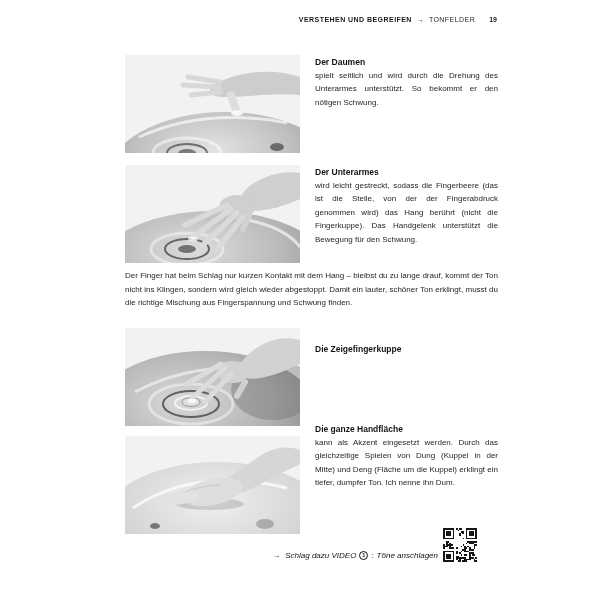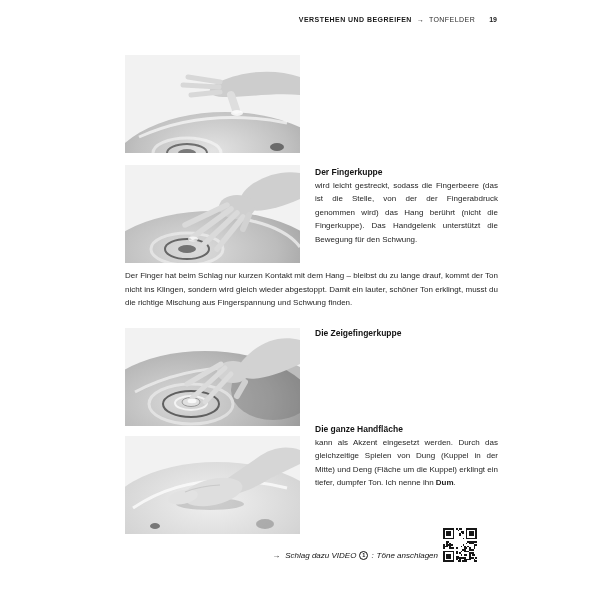--- a/index.html
+++ b/index.html
@@ -19,21 +19,21 @@
   .running-head .pagenum { font-weight: 700; margin-left: 9px; letter-spacing: 0; }
 
   
   .photo { position: absolute; left: 125px; width: 175px; height: 98px; background: #f2f2f2; overflow: hidden; }
   .photo svg { display: block; width: 100%; height: 100%; }
 
   
   .txt { position: absolute; left: 315px; width: 183px; }
   .txt h3 { font-size: 8.5px; font-weight: 700; line-height: 13px; color: #141414; }
   .txt p { font-size: 8px; line-height: 13.4px; text-align: justify; color: #1f1f1f; }
-  .txt p .bold { font-weight: 700; }
+  .txt p .bold { font-weight: 400; }
 
   
   .wide-par {
     position: absolute; left: 125px; top: 269px; width: 373px;
     font-size: 8px; line-height: 13.6px; text-align: justify; color: #1f1f1f;
   }
 
   
   .footer-link {
     position: absolute; top: 551px; right: 162px;
@@ -81,20 +81,24 @@
       <ellipse cx="152" cy="92" rx="7" ry="4" fill="#6b6b6b"></ellipse>
       <path d="M175,22 C150,13 118,16 96,26 C86,31 81,36 88,40 C100,46 140,37 175,40 Z" fill="#cdcdcd"></path>
       <g stroke="#d8d8d8" stroke-width="5" stroke-linecap="round">
         <line x1="95" y1="27" x2="63" y2="22"></line>
         <line x1="94" y1="32" x2="58" y2="30"></line>
         <line x1="95" y1="37" x2="66" y2="40"></line>
       </g>
       <line x1="106" y1="40" x2="111" y2="55" stroke="#dedede" stroke-width="8" stroke-linecap="round"></line>
       <ellipse cx="112" cy="58" rx="6" ry="3" fill="#ffffff" opacity="0.8"></ellipse>
     </svg>
+  </div>
+  <div class="txt" style="top:56px">
+    <h3>Der Daumen</h3>
+    <p>spielt seitlich und wird durch die Drehung des Unterarmes unterstützt. So bekommt er den nötigen Schwung.</p>
   </div>
 
   <div class="photo" style="top:165px" aria-label="Hand mit leicht gestrecktem Zeigefinger berührt das Hang">
     <svg viewBox="0 0 175 98" aria-hidden="true">
       <defs>
         <radialGradient id="p2g" cx="42%" cy="30%" r="82%">
           <stop offset="0" stop-color="#dcdcdc"></stop>
             <stop offset="0.42" stop-color="#bcbcbc"></stop>
           <stop offset="0.78" stop-color="#8f8f8f"></stop>
             <stop offset="1" stop-color="#767676"></stop>
@@ -112,21 +116,21 @@
         <line x1="102" y1="40" x2="60" y2="60"></line>
         <line x1="106" y1="44" x2="68" y2="72"></line>
         <line x1="112" y1="48" x2="78" y2="80"></line>
         <line x1="118" y1="52" x2="92" y2="84"></line>
       </g>
       <line x1="124" y1="50" x2="118" y2="64" stroke="#d2d2d2" stroke-width="6" stroke-linecap="round"></line>
       <ellipse cx="68" cy="74" rx="5" ry="2.5" fill="#ffffff" opacity="0.7"></ellipse>
     </svg>
   </div>
   <div class="txt" style="top:166px">
-    <h3>Der Fingerkuppe</h3>
+    <h3>Der Unterarmes</h3>
     <p>wird leicht gestreckt, sodass die Fingerbeere (das ist die Stelle, von der der Fingerabdruck genommen wird) das Hang berührt (nicht die Fingerkuppe). Das Handgelenk unterstützt die Bewegung für den Schwung.</p>
   </div>
 
   <p class="wide-par">Der Finger hat beim Schlag nur kurzen Kontakt mit dem Hang – bleibst du zu lange drauf, kommt der Ton nicht ins Klingen, sondern wird gleich wieder abgestoppt. Damit ein lauter, schöner Ton erklingt, musst du die richtige Mischung aus Fingerspannung und Schwung finden.</p>
 
   <div class="photo" style="top:328px" aria-label="Zeigefingerkuppe berührt den Dung, die Kuppel in der Mitte">
     <svg viewBox="0 0 175 98" aria-hidden="true">
       <defs>
         <radialGradient id="p3g" cx="40%" cy="38%" r="85%">
           <stop offset="0" stop-color="#d9d9d9"></stop>
@@ -147,21 +151,21 @@
       <ellipse cx="108" cy="44" rx="16" ry="11" fill="#d2d2d2"></ellipse>
       <g stroke="#dbdbdb" stroke-width="5" stroke-linecap="round">
         <line x1="96" y1="36" x2="62" y2="56"></line>
         <line x1="100" y1="40" x2="67" y2="70"></line>
         <line x1="106" y1="46" x2="80" y2="74"></line>
       </g>
       <line x1="120" y1="54" x2="112" y2="68" stroke="#d0d0d0" stroke-width="6" stroke-linecap="round"></line>
       <ellipse cx="67" cy="73" rx="4.5" ry="2.2" fill="#ffffff" opacity="0.8"></ellipse>
     </svg>
   </div>
-  <div class="txt" style="top:327px">
+  <div class="txt" style="top:343px">
     <h3>Die Zeigefingerkuppe</h3>
   </div>
 
   <div class="photo" style="top:436px" aria-label="Ganze Handfläche liegt flach auf dem Hang">
     <svg viewBox="0 0 175 98" aria-hidden="true">
       <defs>
         <radialGradient id="p4g" cx="48%" cy="30%" r="85%">
           <stop offset="0" stop-color="#f0f0f0"></stop>
             <stop offset="0.5" stop-color="#d4d4d4"></stop>
           <stop offset="0.85" stop-color="#a8a8a8"></stop>

